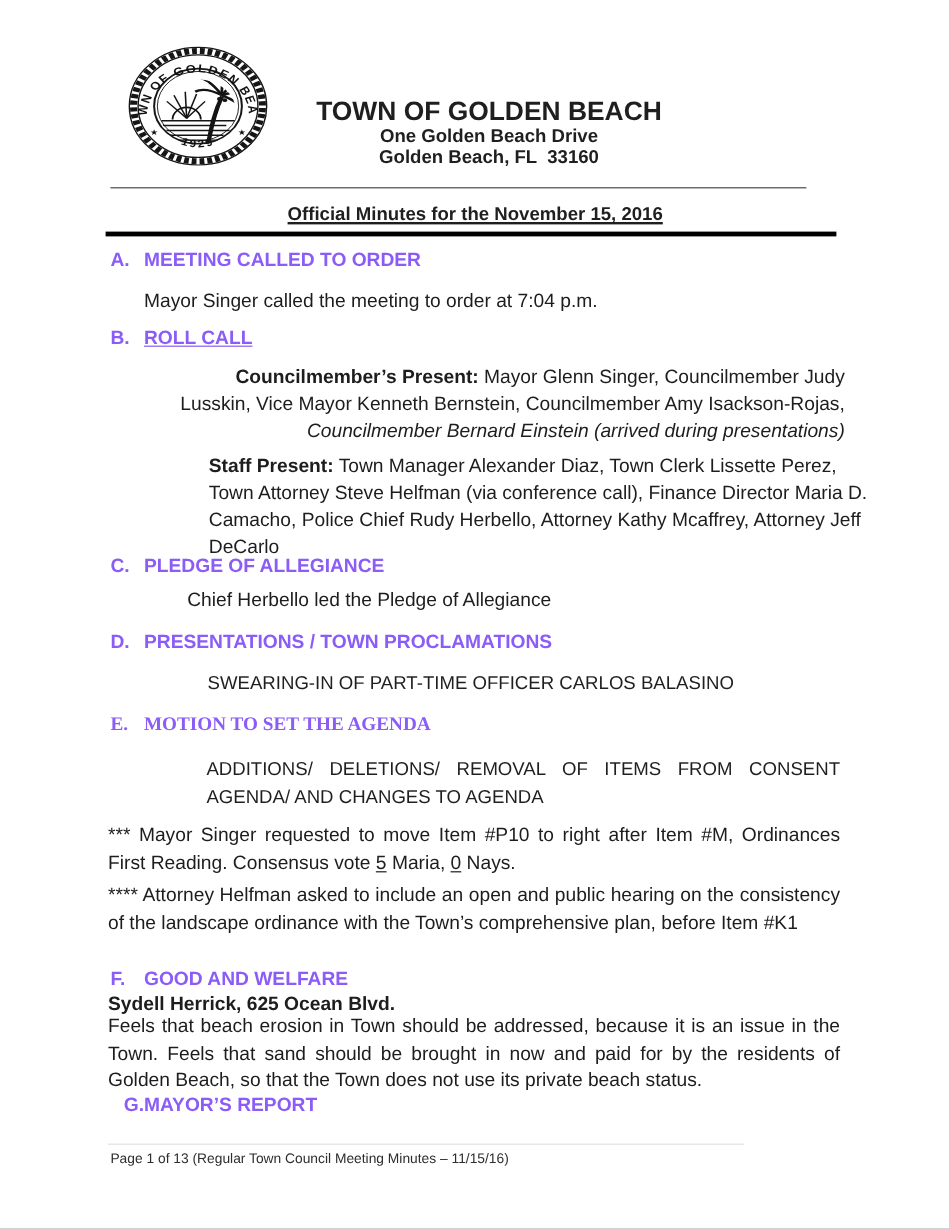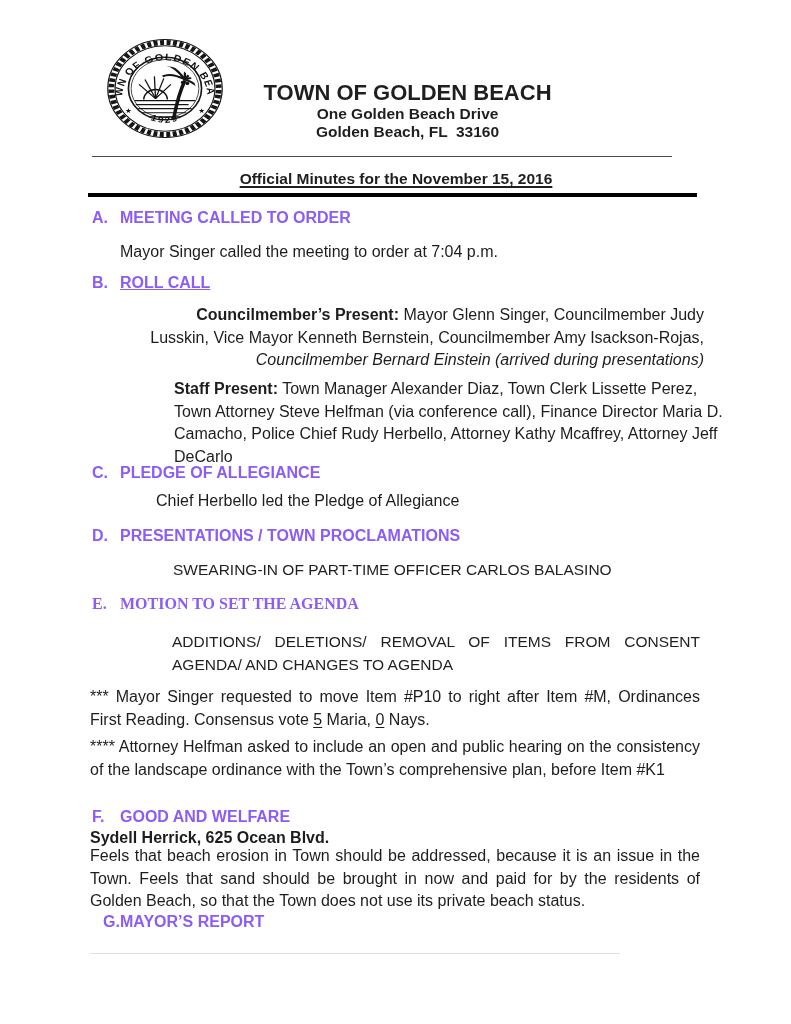--- a/index.html
+++ b/index.html
@@ -144,14 +144,15 @@
     <span class="sec-letter">F.</span><span>GOOD AND WELFARE</span>
   </div>
   <p class="abs body-text bold" style="top:827px;left:90px;width:610px;">Sydell Herrick, 625 Ocean Blvd.</p>
   <p class="abs body-text justify" style="top:845px;left:90px;width:610px;">Feels that beach erosion in Town should be addressed, because it is an issue in the Town. Feels that sand should be brought in now and paid for by the residents of Golden Beach, so that the Town does not use its private beach status.</p>
 
   <div class="abs sec-head" style="top:913px;left:92px;text-align:right;">
     <span class="sec-letter">G.</span><span>MAYOR’S REPORT</span>
   </div>
 
   <div class="abs footer-rule"></div>
+  <div class="abs footer-text">Page 1 of 13 (Regular Town Council Meeting Minutes – 11/15/16)</div>
 
 </div>
 
 </body></html>

